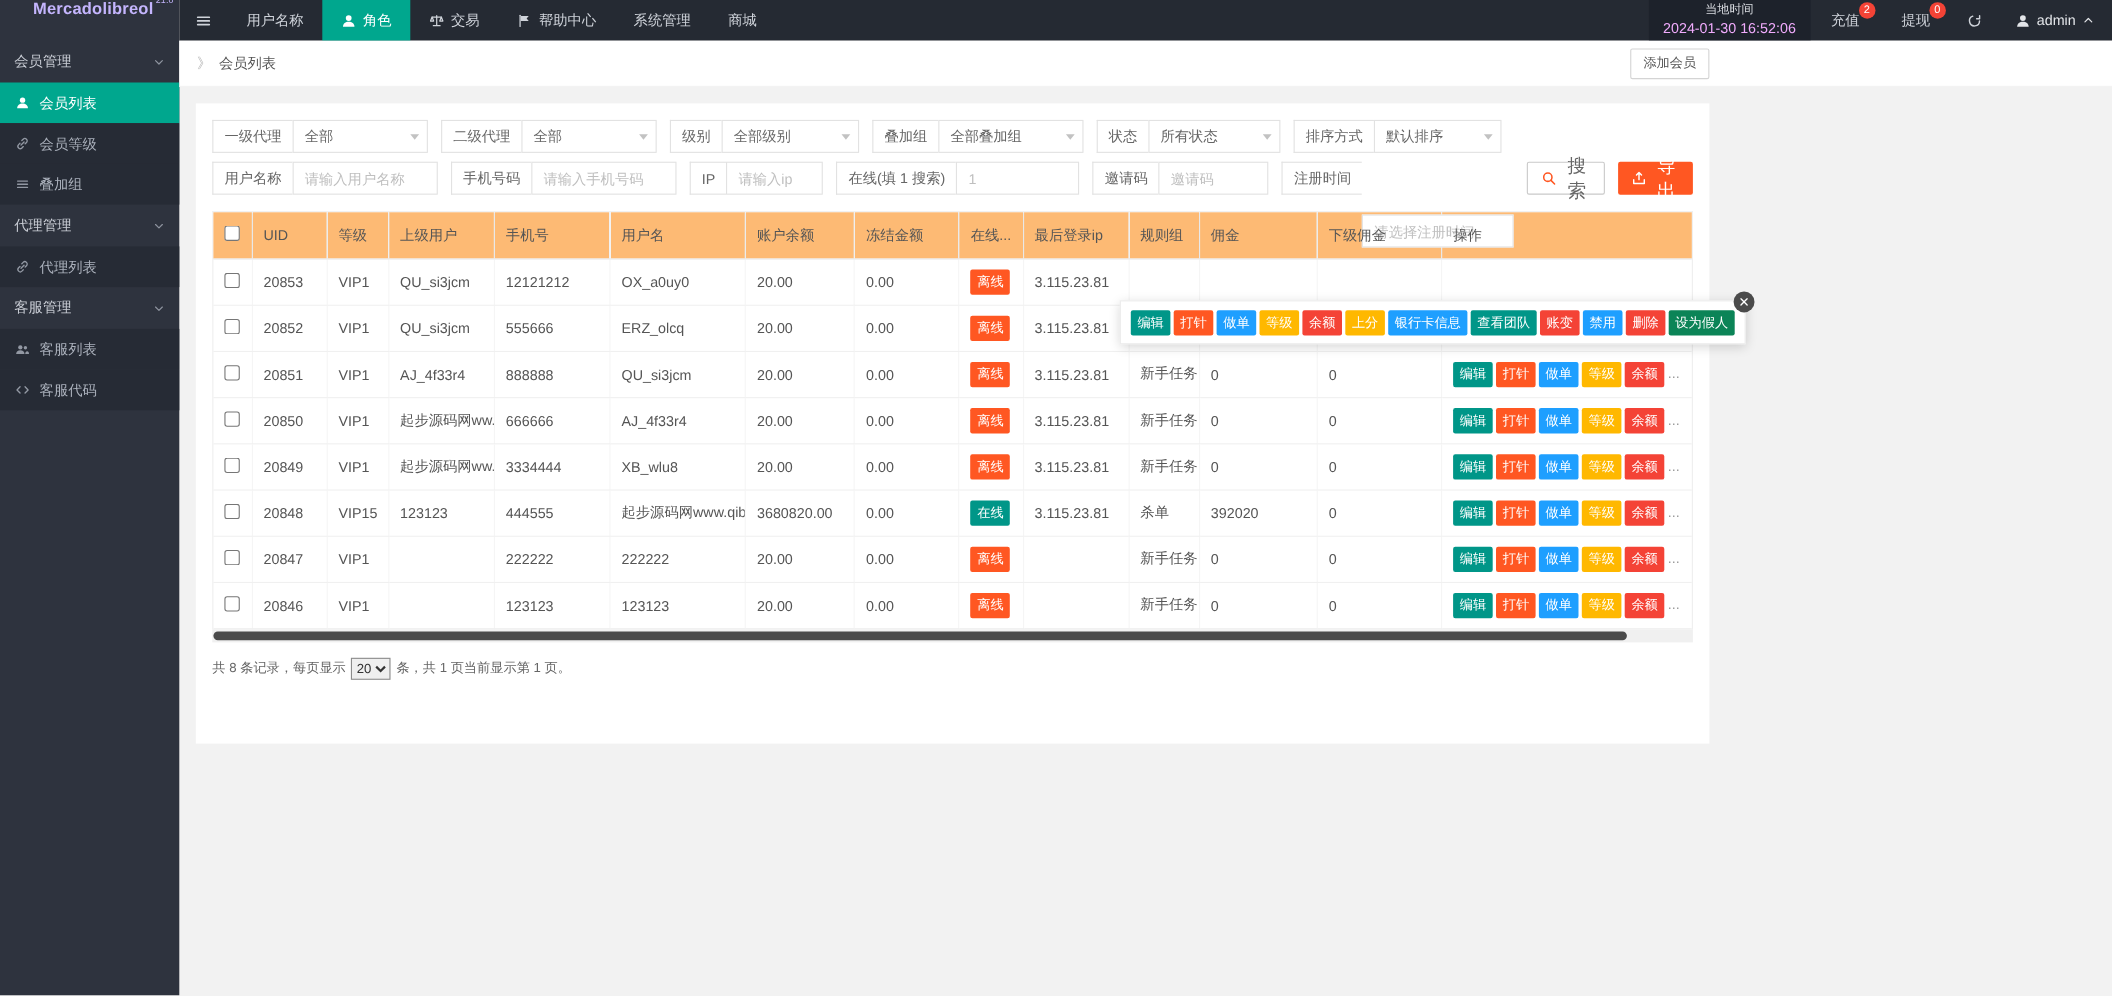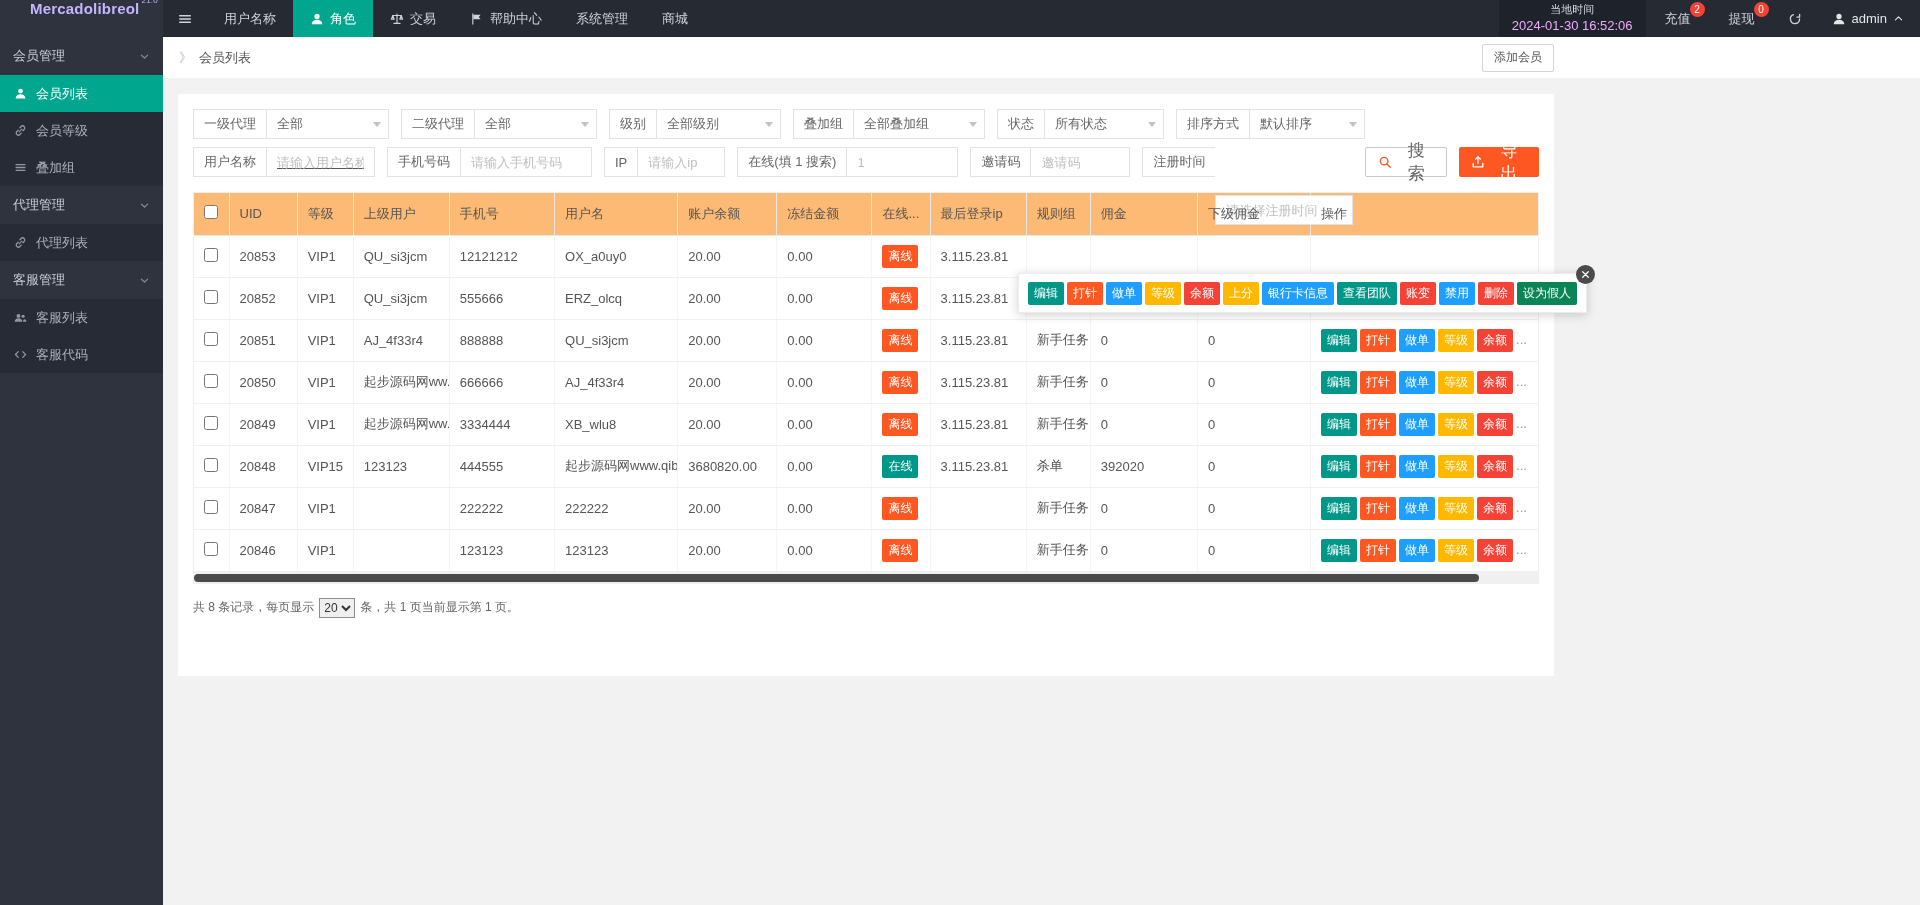--- a/index.html
+++ b/index.html
@@ -309,21 +309,21 @@
             <span class="fselect" style="width:116px">
               <span>默认排序</span>
               <i class="caret"></i>
             </span>
           </div>
         </div>
 
       <div class="frow">
         <div id="filter-row-2-groups" style="display:contents"><div class="fgroup">
               <span class="flabel">用户名称</span>
-              <input class="finput" style="width: 109px; text-decoration: underline;" placeholder="请输入用户名称">
+              <input class="finput" style="width: 132px;" placeholder="请输入用户名称">
             </div><div class="fgroup">
               <span class="flabel">手机号码</span>
               <input class="finput" style="width: 132px;" placeholder="请输入手机号码">
             </div><div class="fgroup">
               <span class="flabel">IP</span>
               <input class="finput" style="width: 88px;" placeholder="请输入ip">
             </div><div class="fgroup">
               <span class="flabel">在线(填 1 搜索)</span>
               <input class="finput" style="width: 112px;" placeholder="1">
             </div><div class="fgroup">

